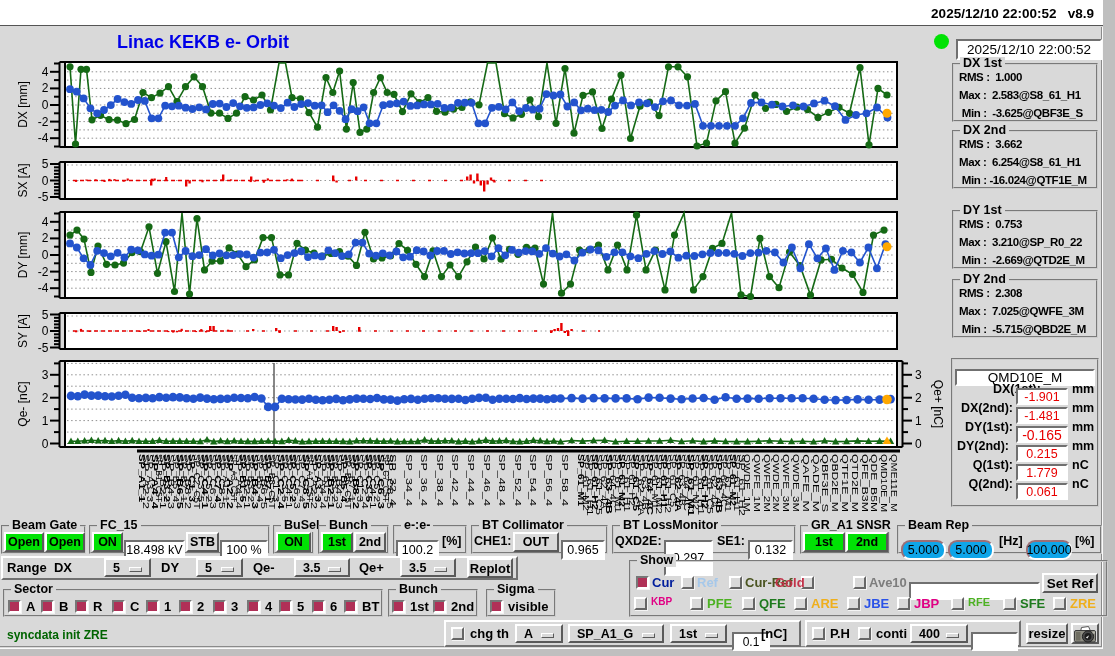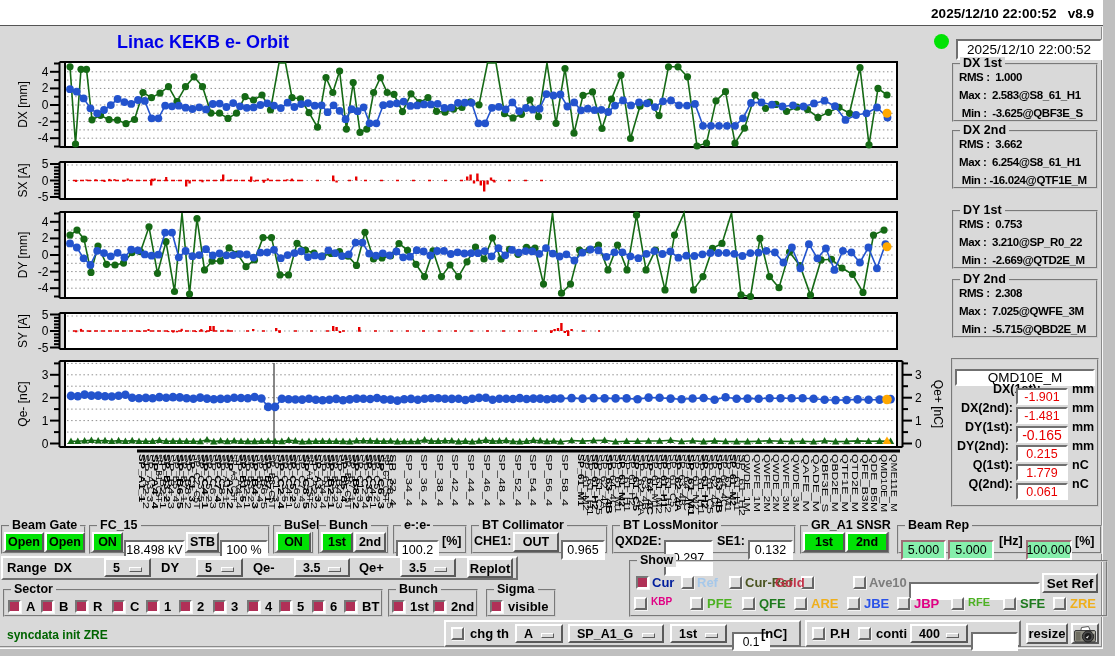--- a/index.html
+++ b/index.html
@@ -6,21 +6,21 @@
 #win { position:absolute; left:0; top:0; width:1103px; height:649px; background:#d9d9d9; }
 #topbar { position:absolute; left:0; top:0; width:1103px; height:26px; background:#fff; border-bottom:1px solid #555; }
 .b { font-weight:bold; }
 .abs { position:absolute; }
 .raised { border-top:2px solid #fff; border-left:2px solid #fff; border-right:2px solid #707070; border-bottom:2px solid #707070; background:#d9d9d9; }
 .grp { position:absolute; border:2px groove #cdcdcd; }
 .grp > .lbl { position:absolute; top:-8px; left:6px; background:#d9d9d9; padding:0 3px; font-weight:bold; font-size:12.5px; line-height:13px; white-space:nowrap; }
 .btn { position:absolute; display:flex; align-items:center; justify-content:center; font-weight:bold; font-size:12.5px; border-top:2px solid #fff; border-left:2px solid #fff; border-right:2px solid #5a5a5a; border-bottom:2px solid #5a5a5a; background:#d9d9d9; white-space:nowrap; }
 .green { background:#00e204; }
 .fld { position:absolute; display:flex; align-items:center; justify-content:center; font-weight:normal; font-size:12.5px; border-top:2px solid #707070; border-left:2px solid #707070; border-right:2px solid #fff; border-bottom:2px solid #fff; background:#fff; white-space:nowrap;margin-top:8px; }
-.pink { background:#86efac; border-top-color:#9c6f76; border-left-color:#9c6f76; border-right-color:#fff; border-bottom-color:#fff; }
+.pink { background:#0ea5e9; border-top-color:#9c6f76; border-left-color:#9c6f76; border-right-color:#fff; border-bottom-color:#fff;border-radius:9px; }
 .lab { position:absolute; font-weight:bold; font-size:12.5px; white-space:nowrap; }
 .cb { position:absolute; width:13px; height:13px; border-top:2px solid #fff; border-left:2px solid #fff; border-right:2px solid #666; border-bottom:2px solid #666; background:#d9d9d9; box-shadow:1px 1px 0 #f4f4f4; }
 .cbon { border-top:2px solid #777; border-left:2px solid #777; border-right:2px solid #fff; border-bottom:2px solid #fff; background:#b03057; }
 .opt { position:absolute; height:19px; border-top:2px solid #fff; border-left:2px solid #fff; border-right:2px solid #5a5a5a; border-bottom:2px solid #5a5a5a; background:#d9d9d9; font-weight:bold; font-size:12.5px; }
 .opt span { position:absolute; left:7px; top:1px; }
 .opt i { position:absolute; right:7px; top:7px; width:13px; height:5px; border-top:1.5px solid #fff; border-left:1.5px solid #fff; border-right:1.5px solid #5a5a5a; border-bottom:1.5px solid #5a5a5a; background:#d9d9d9; }
 </style></head><body>
 <div id="win"></div>
 <div id="topbar"></div>
 <div class="abs" style="left:1101px; top:27px; width:1px; height:620px; background:#8a8a8a;"></div>

